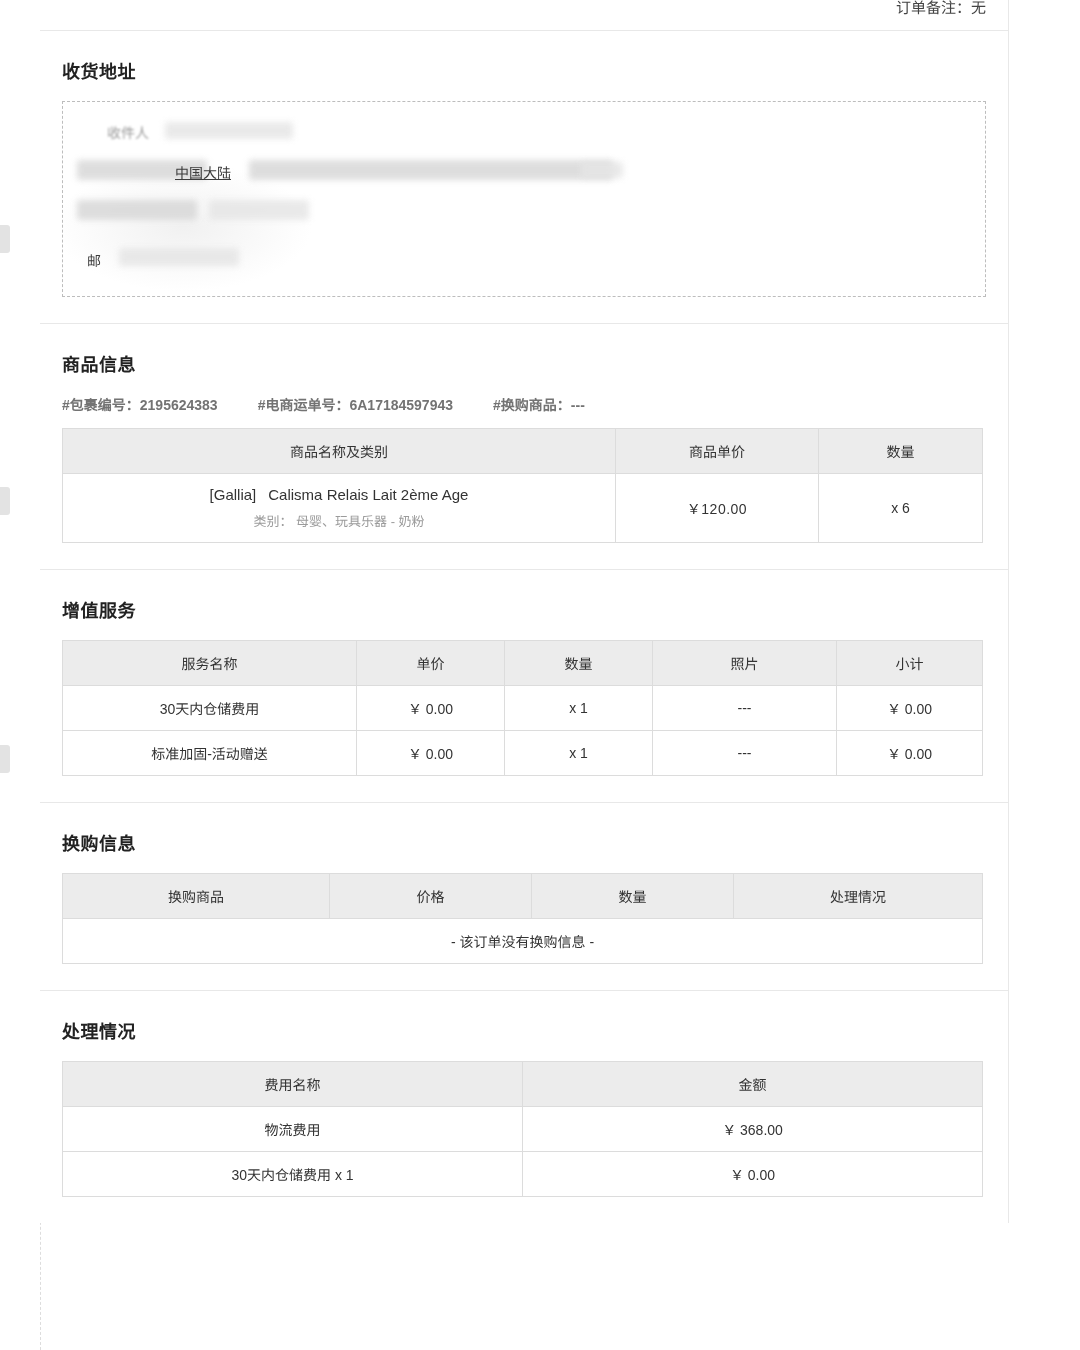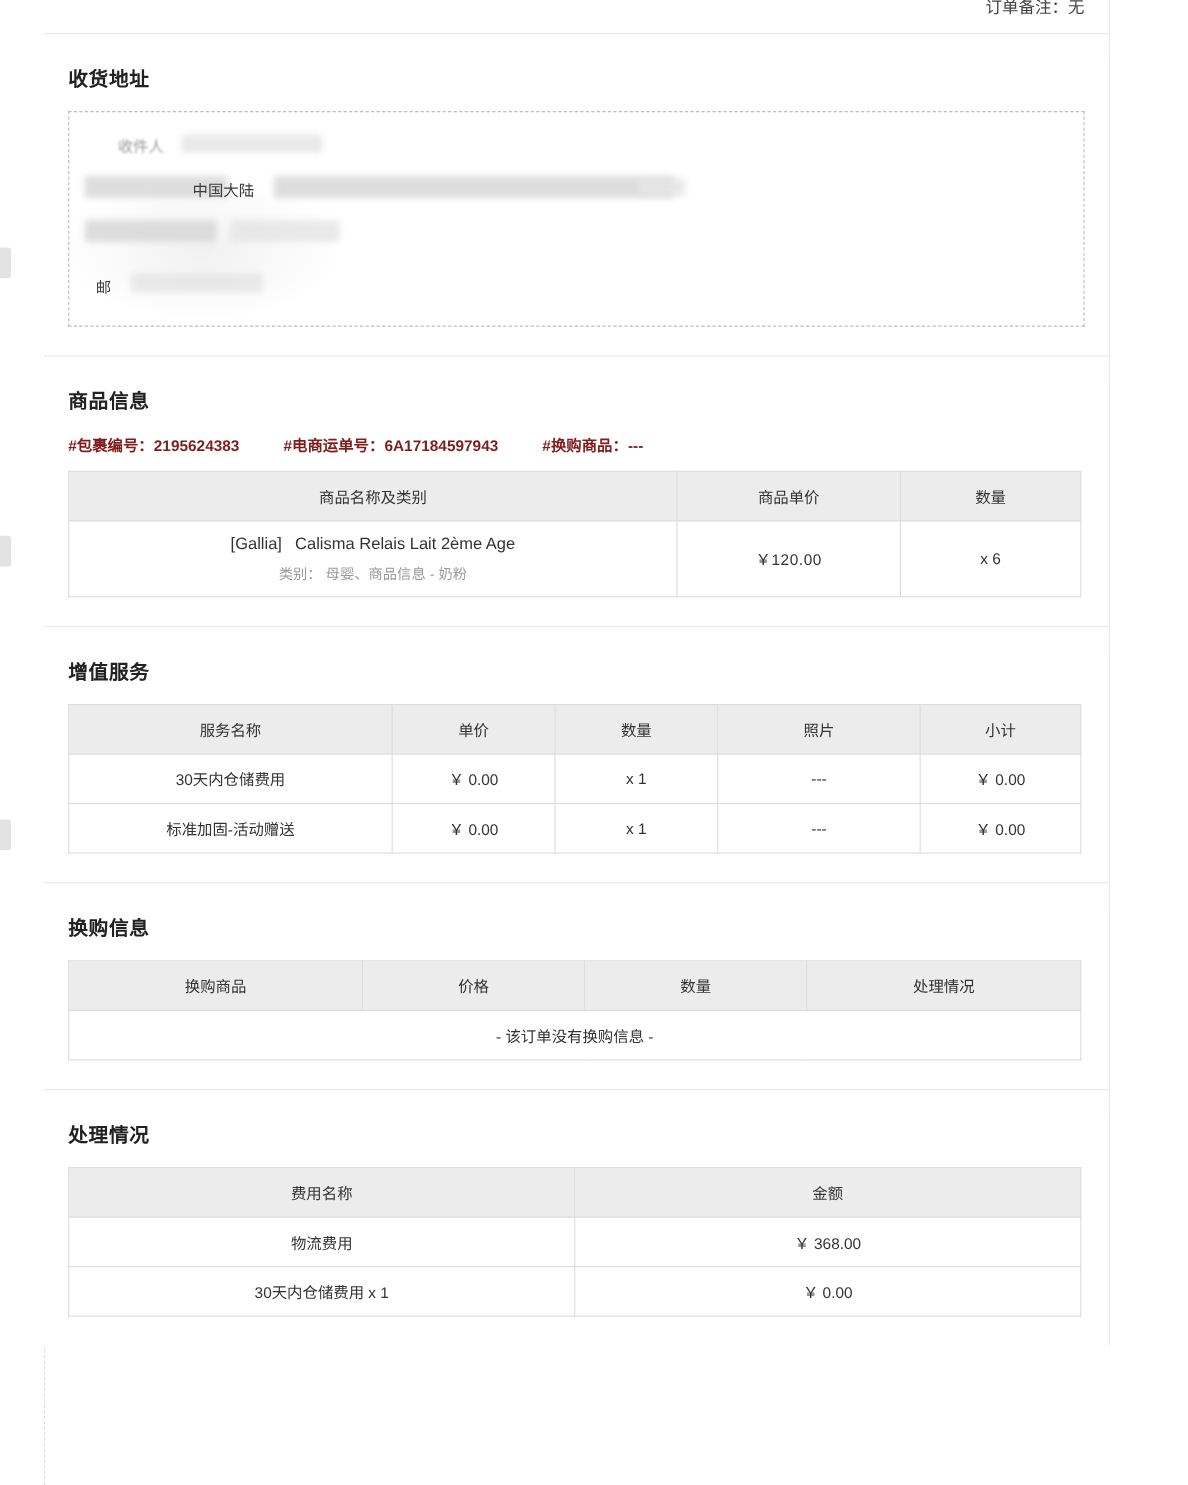--- a/index.html
+++ b/index.html
@@ -99,21 +99,21 @@
     top: 60px;
     width: 260px;
     height: 130px;
     background: radial-gradient(ellipse at center, rgba(240,240,240,.95) 0%, rgba(255,255,255,0) 70%);
     pointer-events: none;
   }
   
   .meta-row {
     font-size: 14px;
     font-weight: bold;
-    color: #7f1d1d;
+    color: #737373;
     margin-bottom: 14px;
     display: flex;
     gap: 40px;
   }
   .meta-row .meta-item { white-space: nowrap; }
   
   table.grid {
     width: 920px;
     border-collapse: collapse;
     table-layout: fixed;
@@ -168,21 +168,21 @@
 
     <div class="card">
       <div class="section-title">收货地址</div>
       <div class="address-box">
         <div class="watermark"></div>
 
         <div class="addr-faint" style="left:44px; top:20px;">收件人</div>
         <div class="blur light" style="left:102px; top:20px; width:128px; height:17px;"></div>
 
         <div class="blur" style="left:14px; top:58px; width:130px; height:20px;"></div>
-        <div class="addr-text" style="left:112px; top:60px;">中国大陆</div>
+        <div class="addr-text" style="left:112px; top:60px;text-decoration:underline;">中国大陆</div>
         <div class="blur" style="left:186px; top:58px; width:364px; height:20px;"></div>
         <div class="blur light" style="left:518px; top:60px; width:42px; height:16px;"></div>
 
         <div class="blur" style="left:14px; top:98px; width:120px; height:20px;"></div>
         <div class="blur light" style="left:146px; top:98px; width:100px; height:20px;"></div>
 
         <div class="addr-text" style="left:24px; top:148px;">邮</div>
         <div class="blur light" style="left:56px; top:146px; width:120px; height:18px;"></div>
       </div>
     </div>
@@ -213,21 +213,21 @@
             <th>商品单价</th>
             <th>数量</th>
           </tr>
         </thead>
         <tbody>
           <tr>
             <td class="left">
               <div class="prod-name">
                 <span class="brand">[Gallia]</span><span>Calisma Relais Lait 2ème Age</span>
               </div>
-              <div class="prod-cat">类别： 母婴、商品信息 - 奶粉</div>
+              <div class="prod-cat">类别： 母婴、玩具乐器 - 奶粉</div>
             </td>
             <td class="yen">￥120.00</td>
             <td>x 6</td>
           </tr>
         </tbody>
       </table>
     </div>
 
     <div class="card">
       <div class="section-title">增值服务</div>

